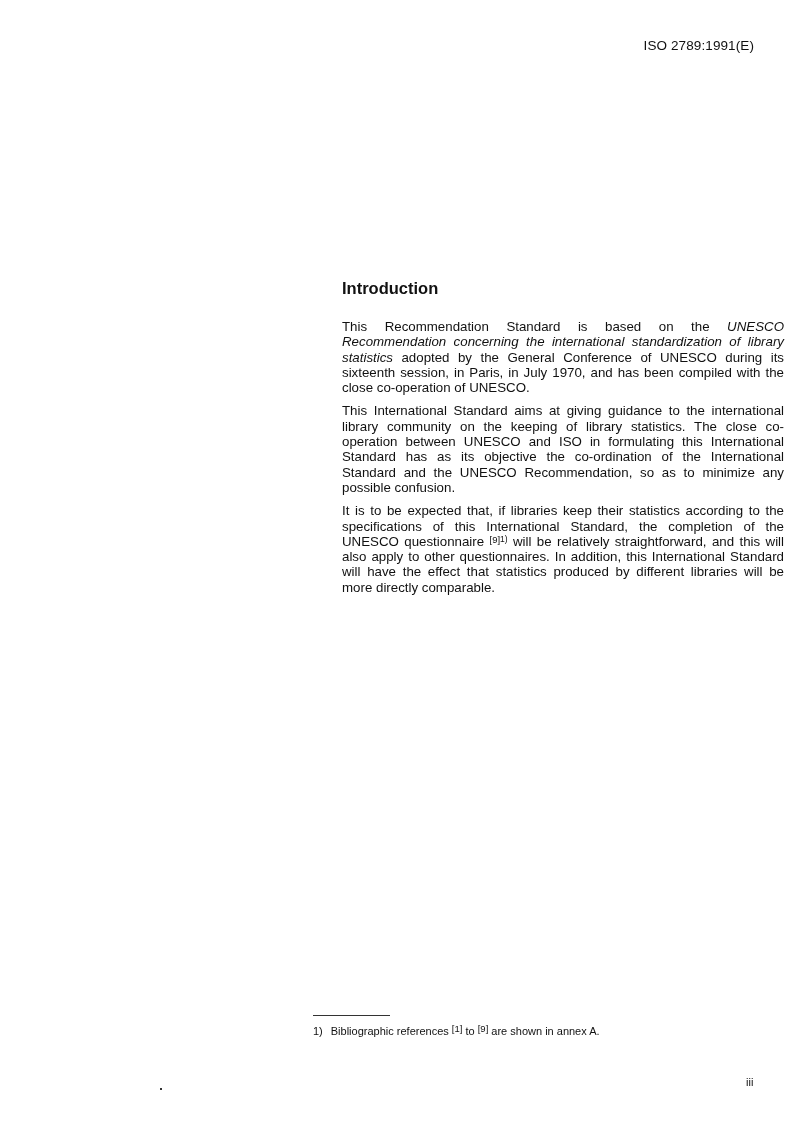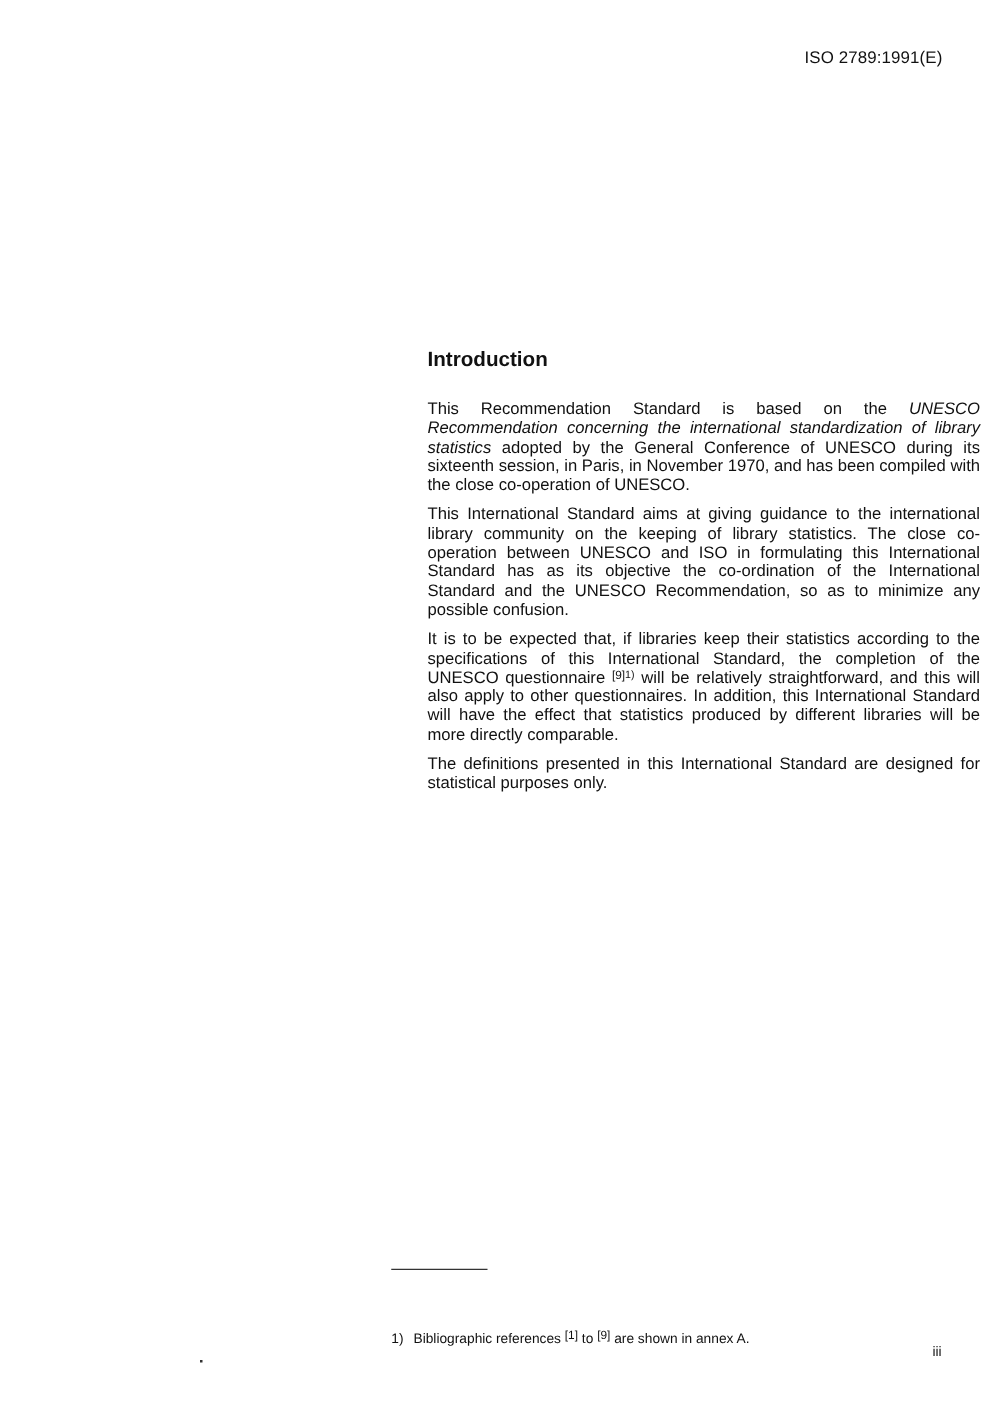--- a/index.html
+++ b/index.html
@@ -60,21 +60,21 @@
       position: absolute;
       left: 313px;
       top: 1015px;
       width: 77px;
       height: 0;
       border-top: 1px solid #333;
     }
     .footnote {
       position: absolute;
       left: 313px;
-      top: 1064px;
+      top: 1024px;
       font-size: 11px;
       line-height: 14px;
       white-space: nowrap;
     }
     .footnote .fn-num {
       margin-right: 8px;
     }
     .page-number {
       position: absolute;
       top: 1076px;
@@ -92,27 +92,26 @@
     }
   </style>
 </head>
 <body>
 
 <div class="header-id">ISO 2789:1991(E)</div>
 
 <div class="content">
   <h2 class="section-title">Introduction</h2>
 
-  <p class="para"><span>This Recommendation Standard is based on the </span><em>UNESCO Recommendation concerning the international standardization of library statistics</em><span> adopted by the General Conference of UNESCO during its sixteenth session, in Paris, in November 1970, and has been compiled with the close co-operation of UNESCO.</span></p>
+  <p class="para"><span>This Recommendation Standard is based on the </span><em>UNESCO Recommendation concerning the international standardization of library statistics</em><span> adopted by the General Conference of UNESCO during its sixteenth session, in Paris, in July 1970, and has been compiled with the close co-operation of UNESCO.</span></p>
 
   <p class="para">This International Standard aims at giving guidance to the international library community on the keeping of library statistics. The close co-operation between UNESCO and ISO in formulating this International Standard has as its objective the co-ordination of the International Standard and the UNESCO Recommendation, so as to minimize any possible confusion.</p>
 
   <p class="para"><span>It is to be expected that, if libraries keep their statistics according to the specifications of this International Standard, the completion of the UNESCO questionnaire </span><span class="ref">[9]</span><span class="sup">1)</span><span> will be relatively straightforward, and this will also apply to other questionnaires. In addition, this International Standard will have the effect that statistics produced by different libraries will be more directly comparable.</span></p>
 
-  <p class="para">The definitions presented in this International Standard are designed for statistical purposes only.</p>
 </div>
 
 <div class="footnote-rule"></div>
 
 <div class="footnote">
   <span class="fn-num">1)</span><span>Bibliographic references </span><span class="ref">[1]</span><span> to </span><span class="ref">[9]</span><span> are shown in annex A.</span>
 </div>
 
 <div class="page-number">iii</div>
 

